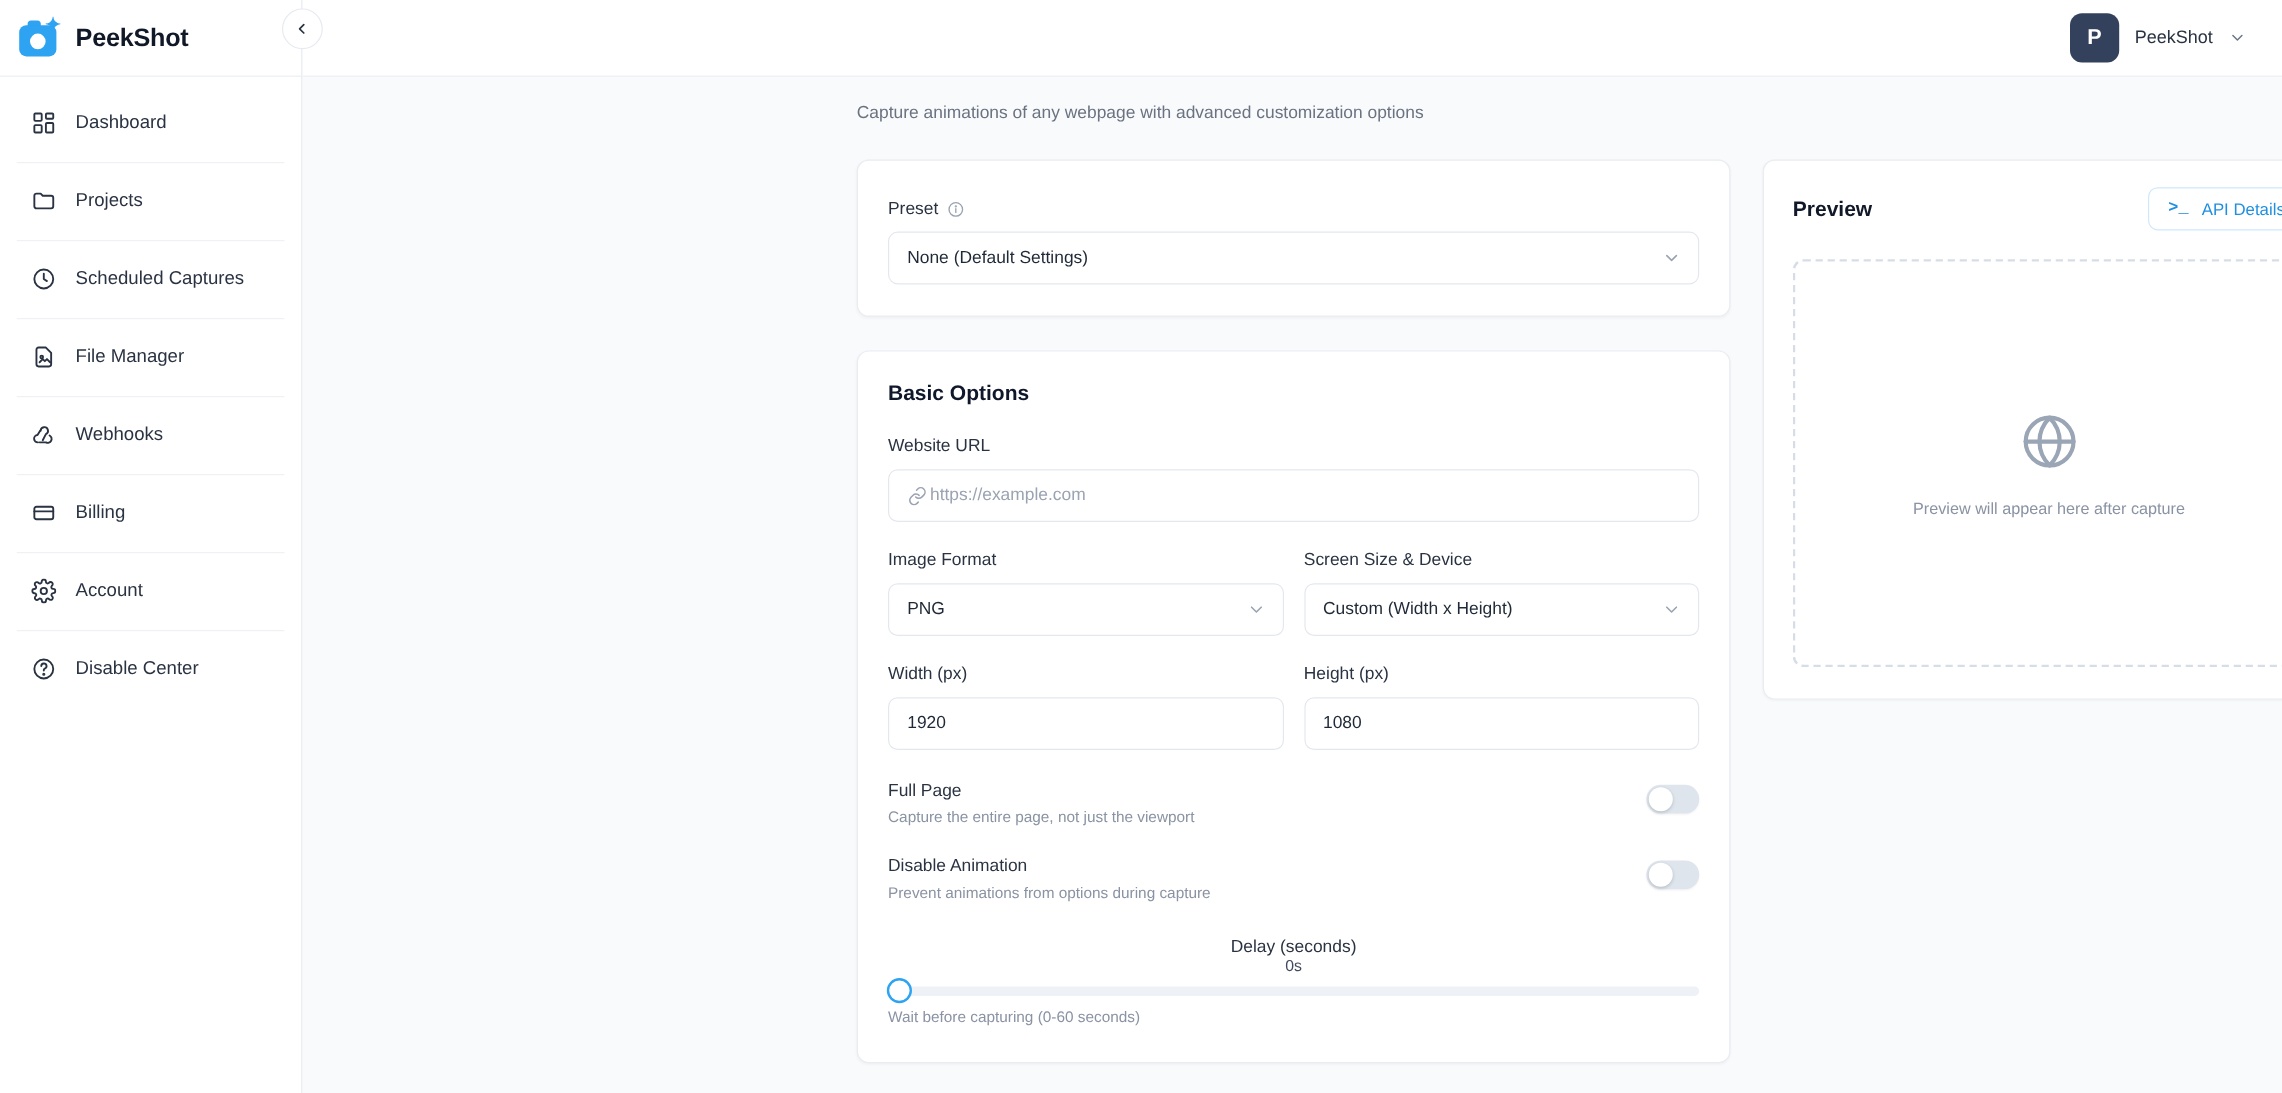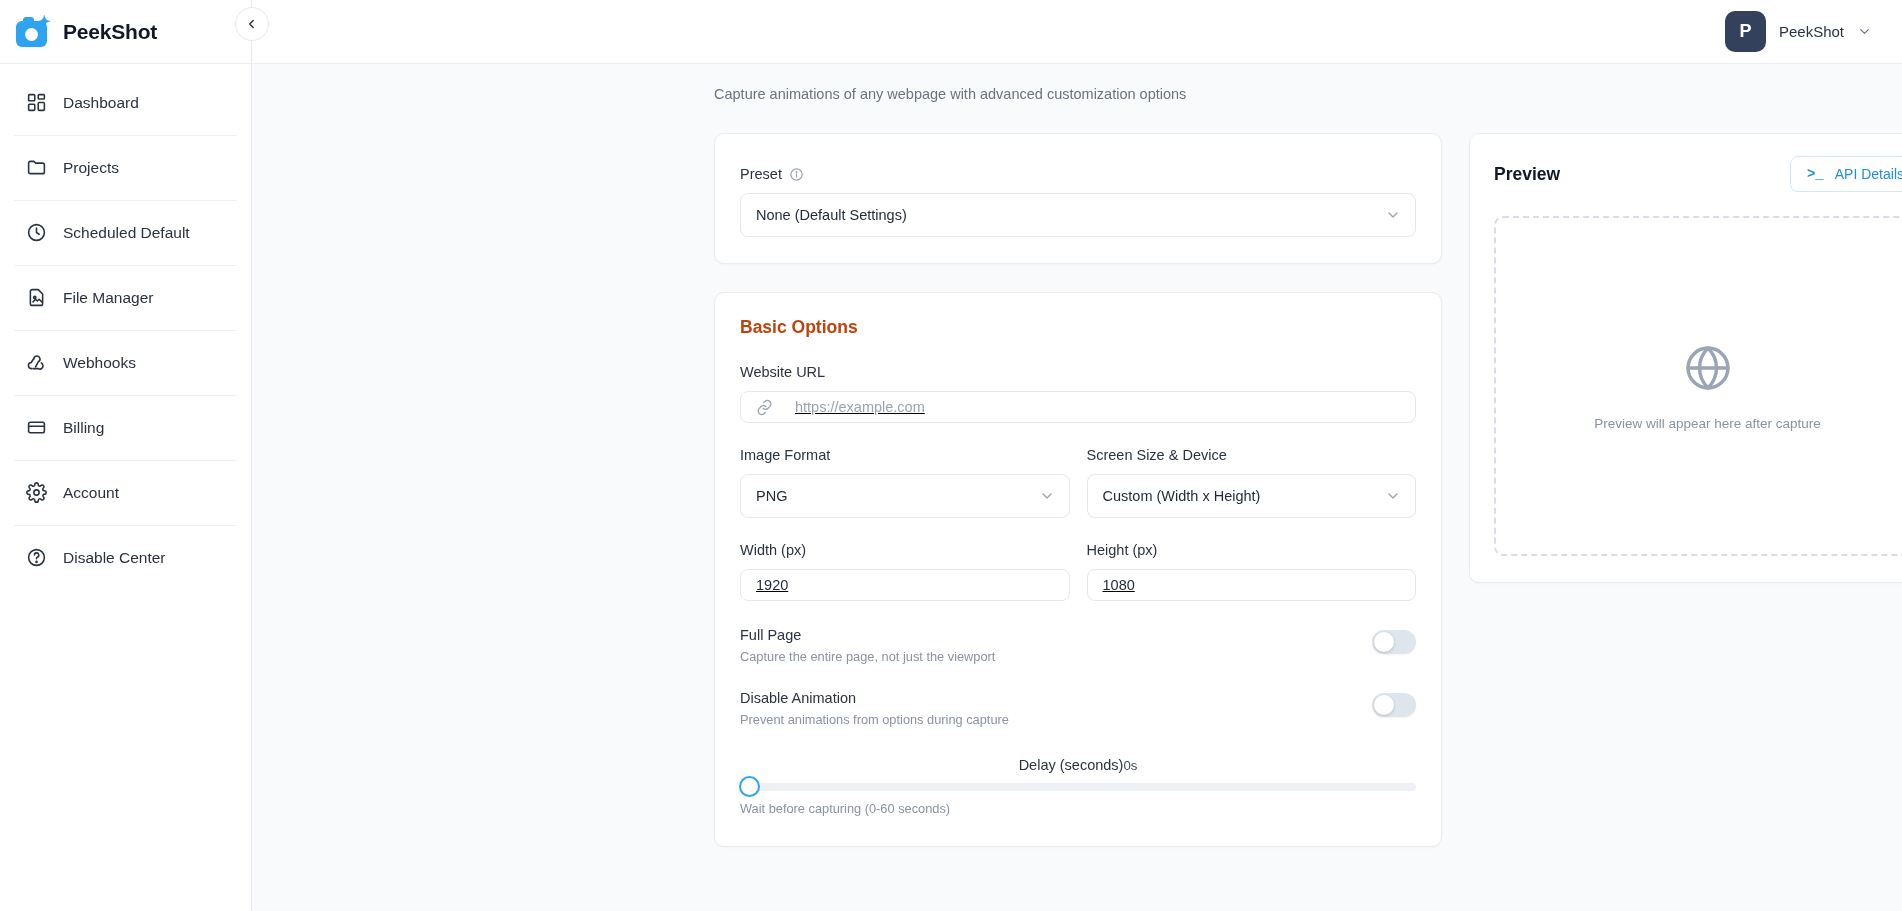--- a/index.html
+++ b/index.html
@@ -155,34 +155,33 @@
     background: #ffffff;
     display: flex; align-items: center;
     padding: 0 14px 0 15px;
     font-size: 14.5px; color: #1f2937;
     cursor: pointer;
     justify-content: space-between;
   }
   .select-box .chev2 { width: 16px; height: 16px; color: #9aa3b2; flex: 0 0 16px; display:block; }
 
   .section-title {
-    font-size: 17.5px; font-weight: 700; color: #c2410c;
+    font-size: 17.5px; font-weight: 700; color: #0f172a;
     margin-bottom: 26px;
   }
   .input-box {
-    height: 32px;
+    height: 44px;
     border: 1px solid #e4e8ee;
     border-radius: 8px;
     background: #ffffff;
     display: flex; align-items: center;
-    gap: 22px;
+    gap: 2px;
     padding: 0 15px;
     font-size: 14.5px;
     cursor: text;
-    text-decoration: underline;
   }
   .input-box .link-ico { width: 17px; height: 17px; color: #9aa3b2; flex: 0 0 17px; display:block; }
   .ph { color: #9aa3b2; }
   .val { color: #1f2937; }
 
   .row2 { display: flex; gap: 17px; margin-top: 24px; }
   .row2 > div { flex: 1 1 0; min-width: 0; }
 
   .toggle-row {
     display: flex; align-items: flex-start; justify-content: space-between;
@@ -203,21 +202,21 @@
   }
   .switch .knob {
     position: absolute; left: 2px; top: 2px;
     width: 20px; height: 20px;
     border-radius: 50%;
     background: #ffffff;
     box-shadow: 0 1px 3px rgba(16,24,40,0.2);
   }
 
   .delay-block { margin-top: 30px; }
-  .delay-head { display: flex; align-items: center; justify-content: center; margin-bottom: 10px; }
+  .delay-head { display: flex; align-items: center; justify-content: space-between; margin-bottom: 10px; flex-direction: column; }
   .delay-label { font-size: 14.5px; color: #2a3342; }
   .delay-val { font-size: 13.2px; color: #3f4a5c; }
   .slider {
     position: relative;
     height: 8px;
     border-radius: 4px;
     background: #eef1f6;
     margin: 8px 0 10px 0;
   }
   .slider .thumb {
@@ -295,21 +294,21 @@
         <span>Projects</span>
       </div>
 
       <div class="nav-item">
         <span class="nav-ico">
           <svg viewBox="0 0 24 24" fill="none" stroke="currentColor" stroke-width="1.8" stroke-linecap="round" stroke-linejoin="round">
             <circle cx="12" cy="12" r="9"></circle>
               <path d="M12 7v5l3 2"></path>
           </svg>
         </span>
-        <span>Scheduled Default</span>
+        <span>Scheduled Captures</span>
       </div>
 
       <div class="nav-item">
         <span class="nav-ico">
           <svg viewBox="0 0 24 24" fill="none" stroke="currentColor" stroke-width="1.8" stroke-linecap="round" stroke-linejoin="round">
             <path d="M14 3H7a2 2 0 0 0-2 2v14a2 2 0 0 0 2 2h10a2 2 0 0 0 2-2V8z"></path>
             <circle cx="10" cy="12" r="1.3"></circle>
               <path d="M8 17l3-3 2 2 2-2 3 3"></path>
           </svg>
         </span>

